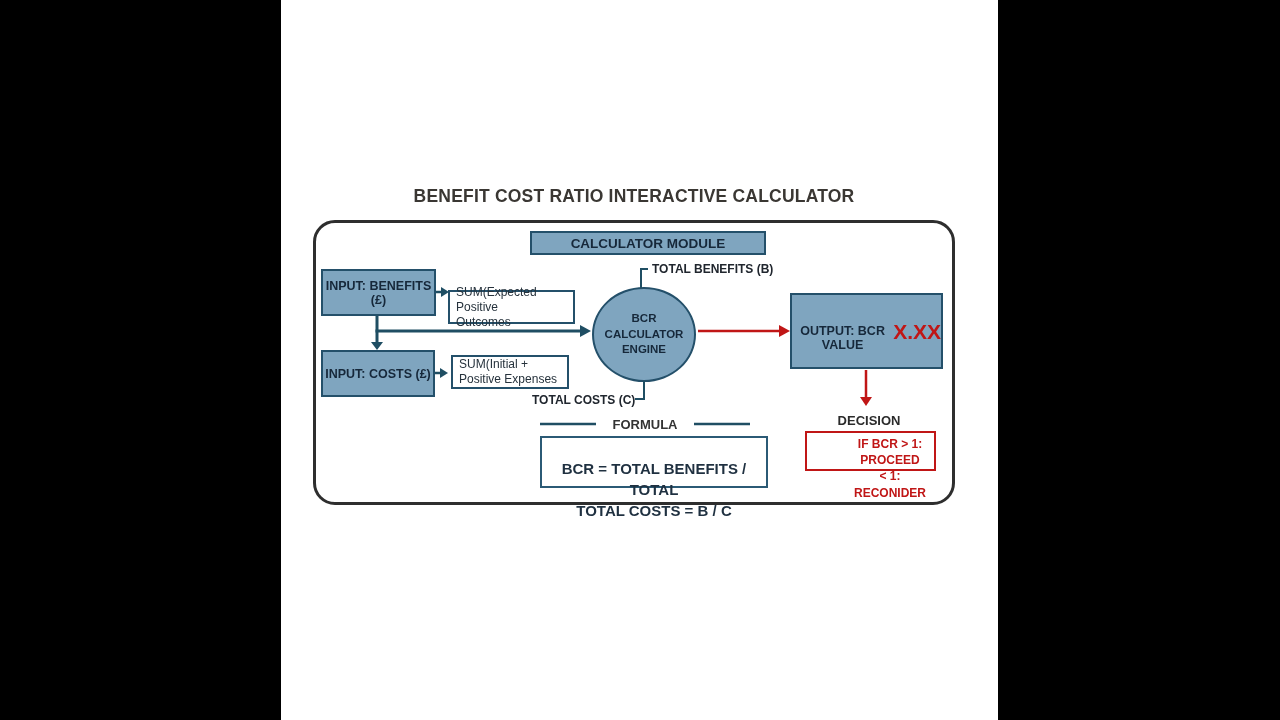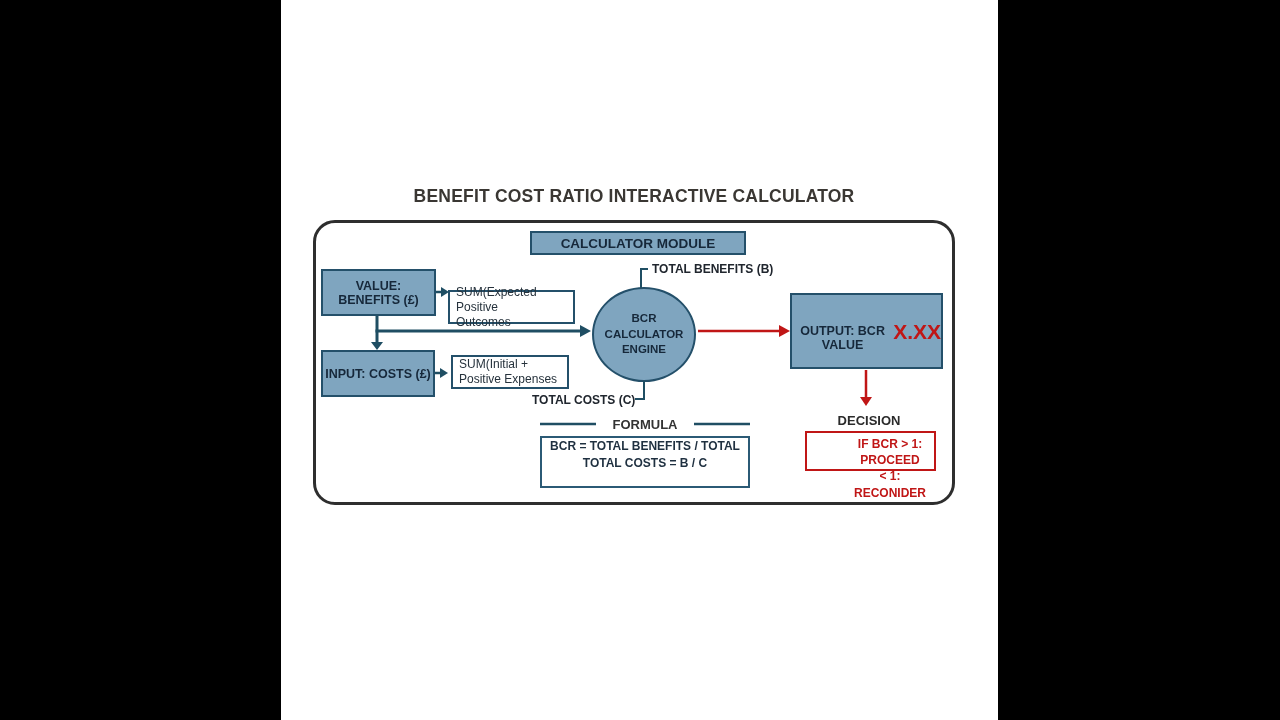--- a/index.html
+++ b/index.html
@@ -8,41 +8,41 @@
   #panel{position:absolute;left:281px;top:0;width:717px;height:720px;background:var(--panel_white,#fff);}
   .abs{position:absolute;}
   #title{left:313px;top:186px;width:642px;text-align:center;font-size:17.5px;font-weight:bold;
          color:var(--title_text,#3a3733);letter-spacing:.2px;}
   #container{left:313px;top:220px;width:642px;height:285px;border:3px solid var(--outer_border,#2e2e2e);
              border-radius:22px;background:transparent;}
   .bluebox{background:var(--steel_blue,#7fa5bf);border:2.5px solid var(--box_border,#24506a);
            color:var(--dark_text,#16283a);font-weight:bold;display:flex;align-items:center;
            justify-content:center;text-align:center;}
   .whitebox{background:#fff;border:2px solid var(--box_border,#24506a);}
-  #module-header{left:530px;top:231px;width:216px;height:24px;font-size:13.5px;}
+  #module-header{left:530px;top:231px;width:236px;height:24px;font-size:13.5px;}
   #benefits-box{left:321px;top:269px;width:115px;height:47px;font-size:12.5px;padding:0 2px;}
   #benefits-sum{left:448px;top:274px;width:127px;height:34px;font-size:12px;color:#26323c;
                 display:flex;flex-direction:column;justify-content:center;padding-left:6px;line-height:1.25;margin-top:16px;}
   #costs-box{left:321px;top:350px;width:114px;height:47px;font-size:12.5px;padding:0 2px;}
   #costs-sum{left:451px;top:355px;width:118px;height:34px;font-size:12px;color:#26323c;
              display:flex;flex-direction:column;justify-content:center;padding-left:6px;line-height:1.25;}
   #engine{left:592px;top:287px;width:104px;height:95px;border-radius:50%;flex-direction:column;
           font-size:11.5px;line-height:1.35;}
   #total-benefits-label{left:652px;top:262px;font-size:12px;font-weight:bold;color:#20262e;white-space:nowrap;}
   #total-costs-label{left:532px;top:393px;width:100px;text-align:right;font-size:12px;font-weight:bold;color:#20262e;white-space:nowrap;}
   #output-box{left:790px;top:293px;width:153px;height:76px;flex-direction:row;justify-content:flex-start;}
   #output-label{margin-top:14px;font-size:12.5px;font-weight:bold;color:var(--dark_text,#16283a);}
   #output-value{margin-top:2px;font-size:21px;font-weight:bold;color:var(--red,#c01616);}
   #decision-heading{left:808px;top:413px;width:122px;text-align:center;font-size:13px;font-weight:bold;color:#2b2b2b;}
   #decision-box{left:805px;top:431px;width:131px;height:40px;border:2px solid var(--red,#c01616);
                 background:#fff;color:var(--red,#c01616);font-size:12px;font-weight:bold;text-align:center;
                 line-height:1.35;padding-top:3px;padding-left:39px;}
   #formula-heading{left:600px;top:417px;width:90px;text-align:center;font-size:13px;font-weight:bold;color:#333;}
-  #formula-box{left:540px;top:436px;width:210px;height:52px;border:2px solid #2b5a75;background:#fff;
-               color:#1f3040;font-size:12px;font-weight:600;text-align:center;line-height:1.4;padding-top:0;}
+  #formula-box{left:540px;top:436px;width:228px;height:52px;border:2px solid #2b5a75;background:#fff;
+               color:#1f3040;font-size:15px;font-weight:600;text-align:center;line-height:1.4;padding-top:20px;}
   #connectors{position:absolute;left:0;top:0;width:1280px;height:720px;pointer-events:none;}
   .line-dark{stroke:var(--dark_teal,#1f4e63);fill:none;}
   .head-dark{fill:var(--dark_teal,#1f4e63);stroke:none;}
   .line-red{stroke:var(--red,#c01616);fill:none;}
   .head-red{fill:var(--red,#c01616);stroke:none;}
 </style>
 </head>
 <body>
 
 <div id="stage">
@@ -50,21 +50,21 @@
 
   <div id="title" class="abs">BENEFIT COST RATIO INTERACTIVE CALCULATOR</div>
 
   <div id="container" class="abs"></div>
 
   <div id="module-header" class="abs bluebox">
     <span>CALCULATOR MODULE</span>
   </div>
 
   <div id="benefits-box" class="abs bluebox">
-    <span>VALUE: BENEFITS (£)</span>
+    <span>INPUT: BENEFITS (£)</span>
   </div>
 
   <div id="benefits-sum" class="abs whitebox">
     <span>SUM(Expected Positive</span>
     <span>Outcomes</span>
   </div>
 
   <div id="costs-box" class="abs bluebox">
     <span>INPUT: COSTS (£)</span>
   </div>

